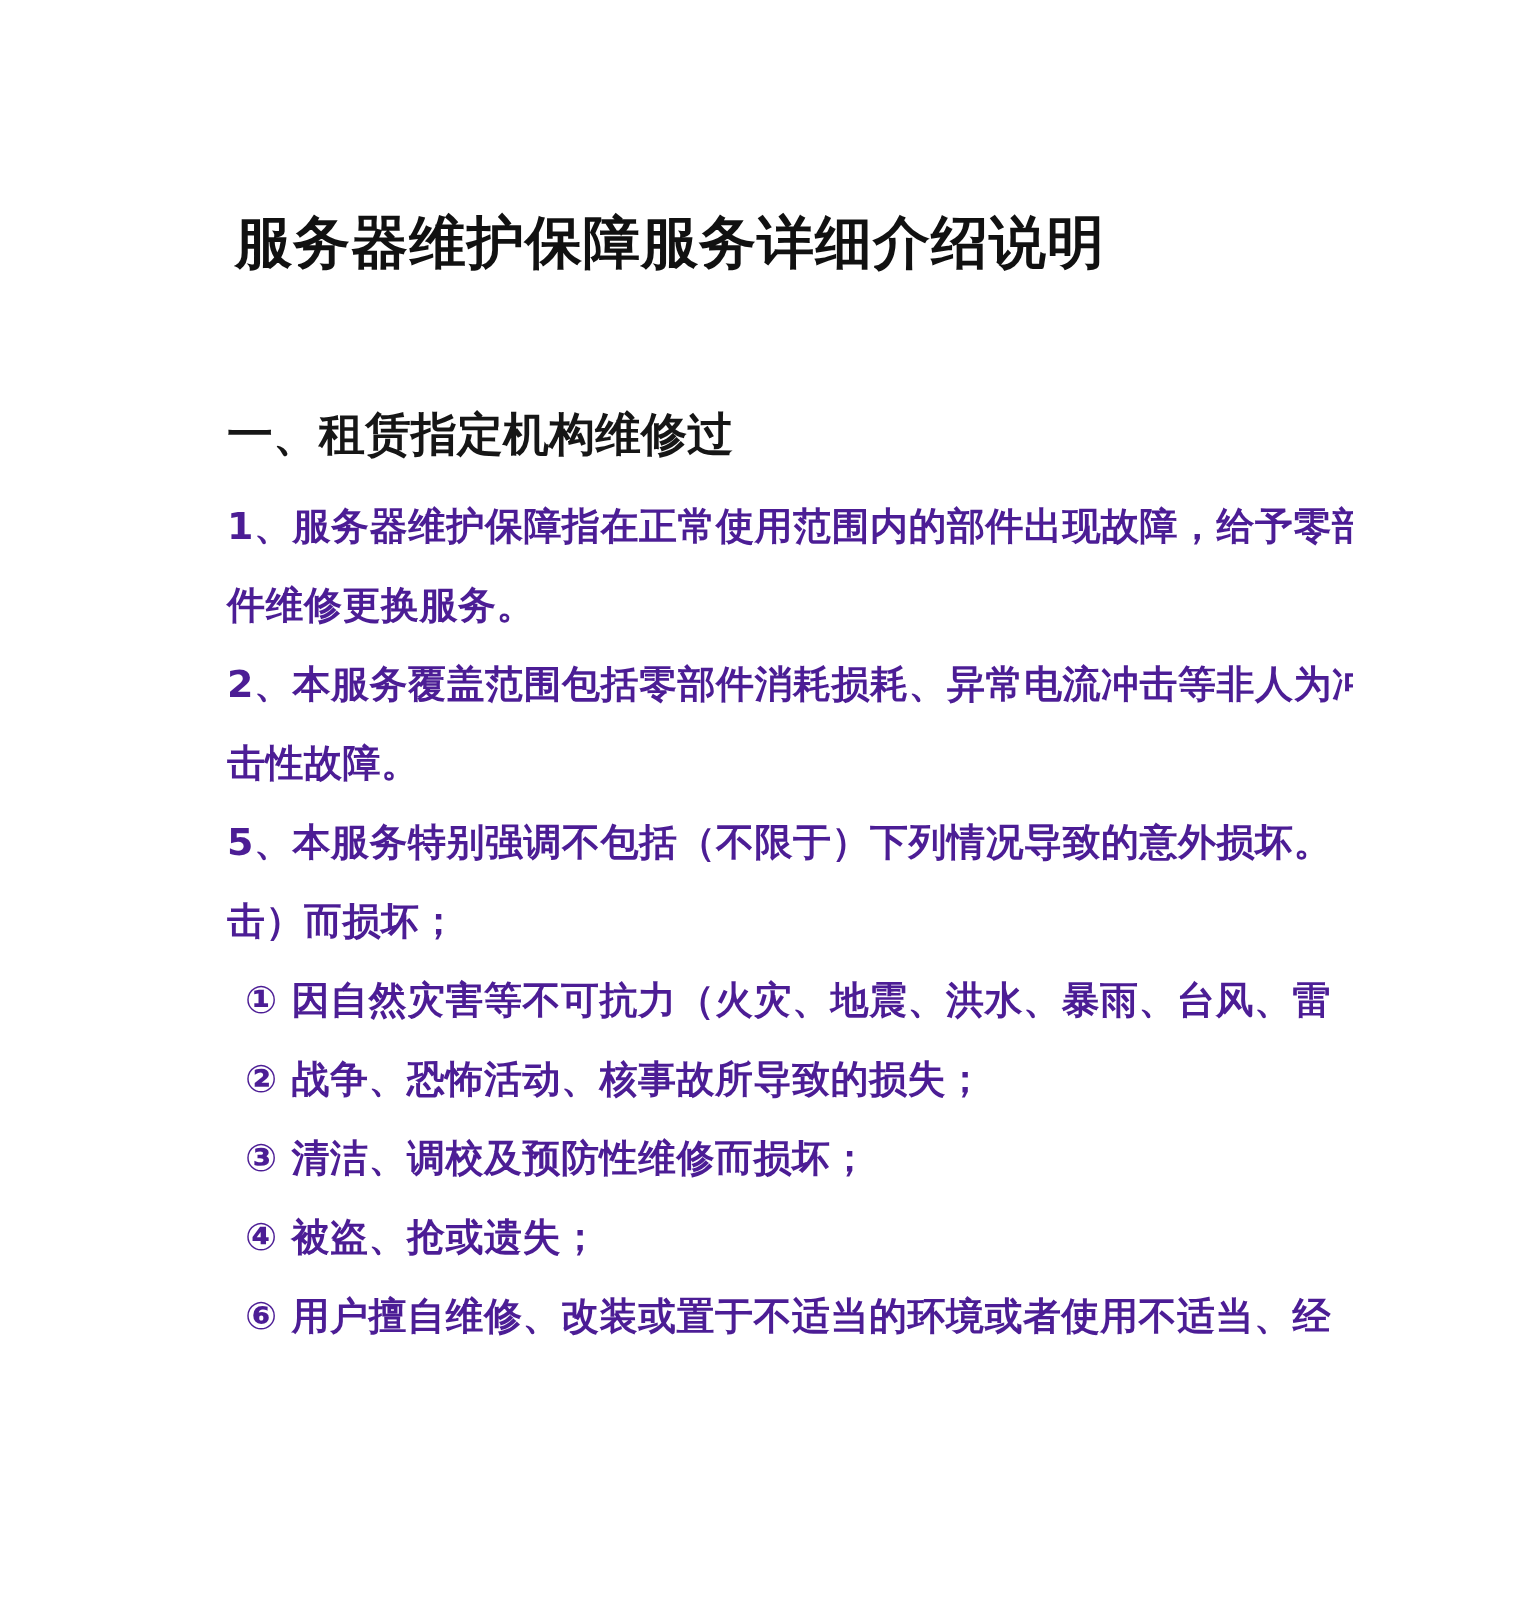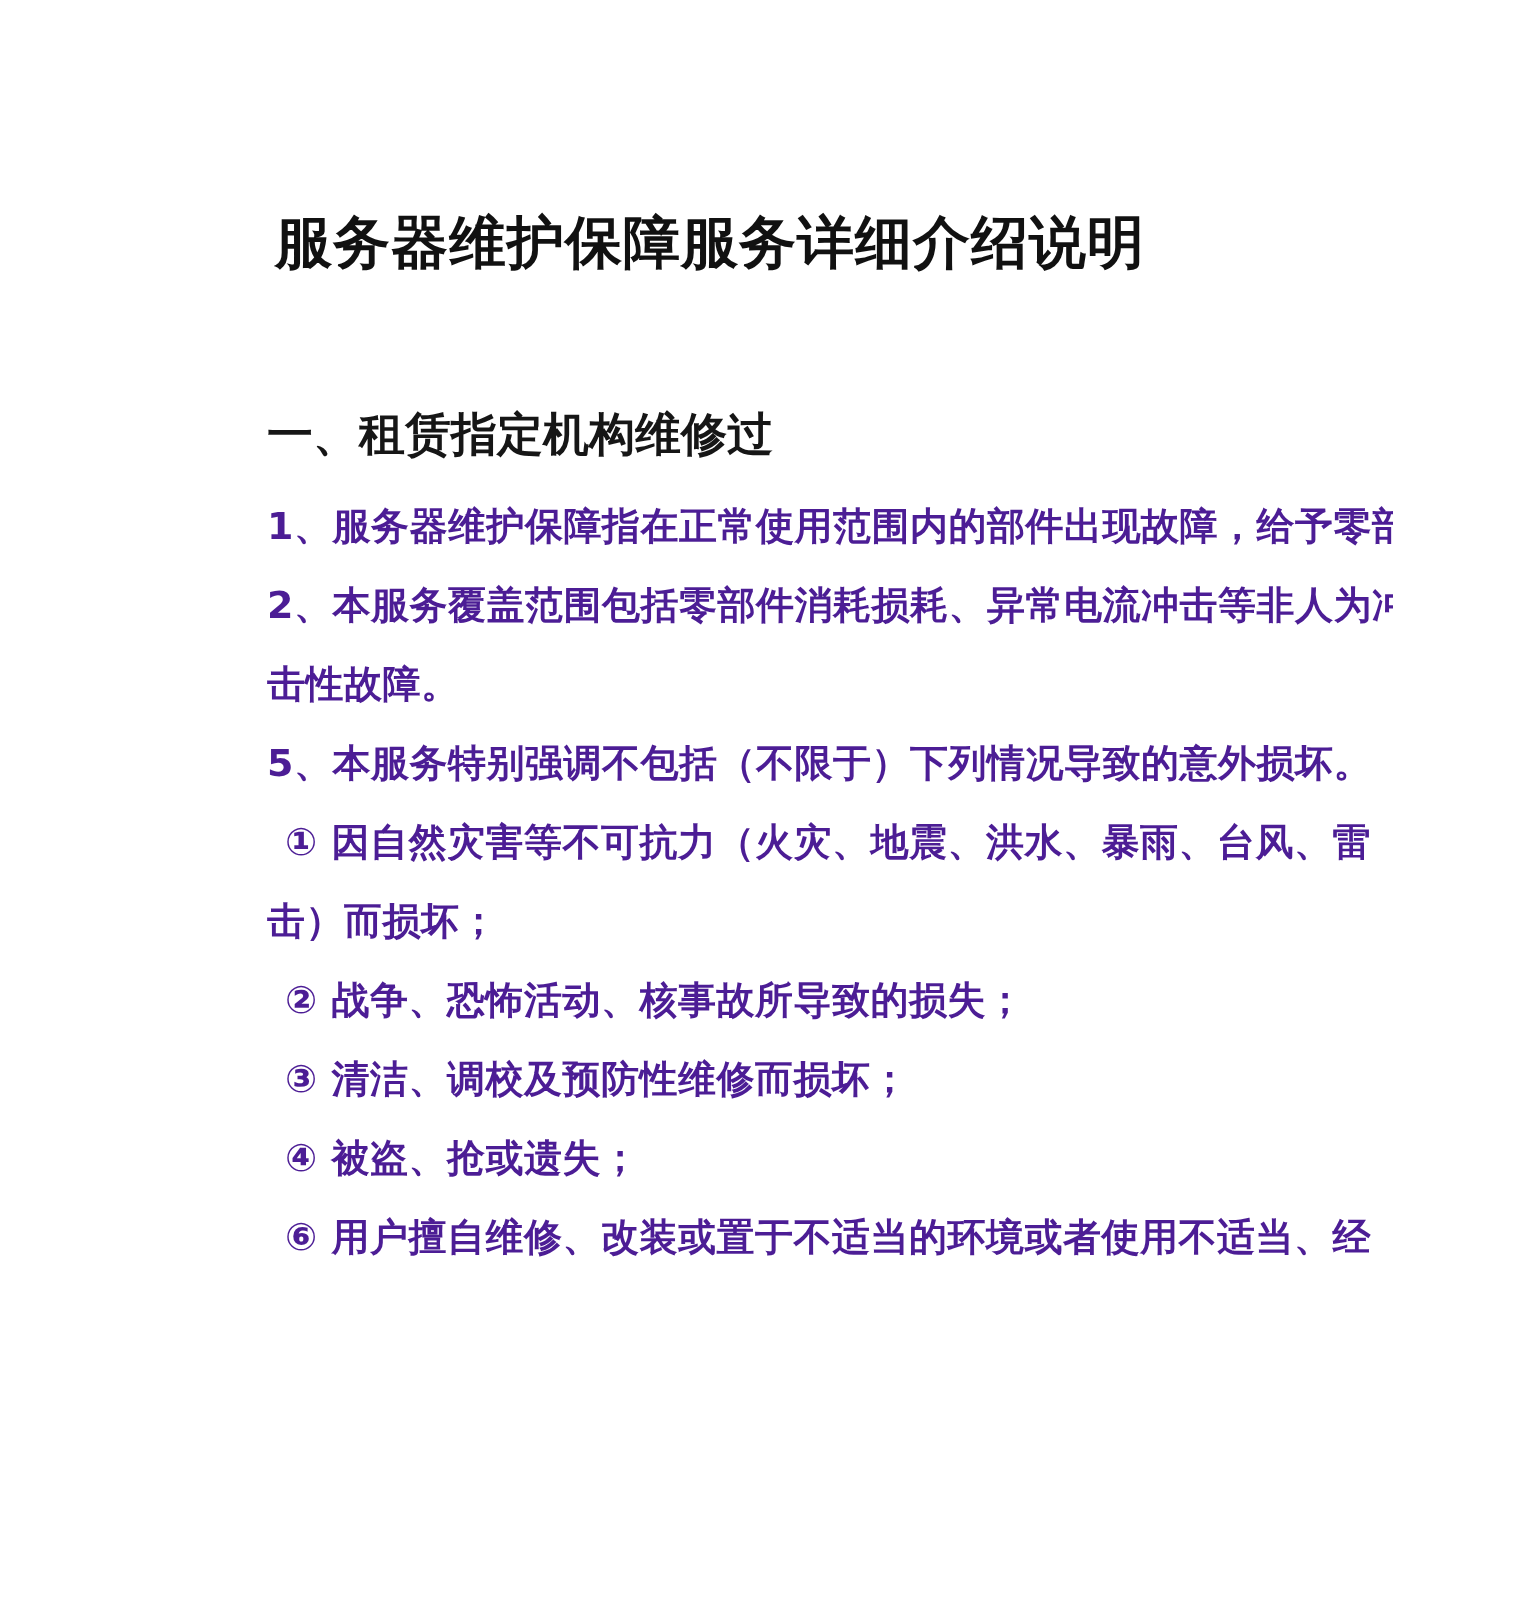--- a/index.html
+++ b/index.html
@@ -7,21 +7,20 @@
     padding: 0;
     background: #ffffff;
   }
   .page {
     position: relative;
     width: 1353px;
     height: 1600px;
     background: #ffffff;
     overflow: hidden;
     font-family: "DejaVu Sans", "Liberation Sans", sans-serif;
-    padding-left: 40px;
   }
   .doc {
     padding: 0 240px 0 227px;
   }
   .doc-title {
     margin: 0;
     padding-top: 205px;
     font-size: 57px;
     line-height: 74px;
     font-weight: 700;
@@ -57,24 +56,25 @@
 </style>
 </head>
 <body>
 
 <div class="page">
   <div class="doc">
     <h1 class="doc-title">服务器维护保障服务详细介绍说明</h1>
     <h2 class="section-heading">一、租赁指定机构维修过</h2>
     <div class="body-lines">
         <p class="line">1、服务器维护保障指在正常使用范围内的部件出现故障，给予零部</p>
+        <p class="line">件维修更换服务。</p>
         <p class="line">2、本服务覆盖范围包括零部件消耗损耗、异常电流冲击等非人为冲</p>
         <p class="line">击性故障。</p>
         <p class="line">5、本服务特别强调不包括（不限于）下列情况导致的意外损坏。</p>
+        <p class="line">击）而损坏；</p>
         <p class="line indent">① 因自然灾害等不可抗力（火灾、地震、洪水、暴雨、台风、雷</p>
-        <p class="line">击）而损坏；</p>
         <p class="line indent">② 战争、恐怖活动、核事故所导致的损失；</p>
         <p class="line indent">③ 清洁、调校及预防性维修而损坏；</p>
         <p class="line indent">④ 被盗、抢或遗失；</p>
         <p class="line indent">⑥ 用户擅自维修、改装或置于不适当的环境或者使用不适当、经</p>
       </div>
   </div>
 </div>
 
 </body></html>

